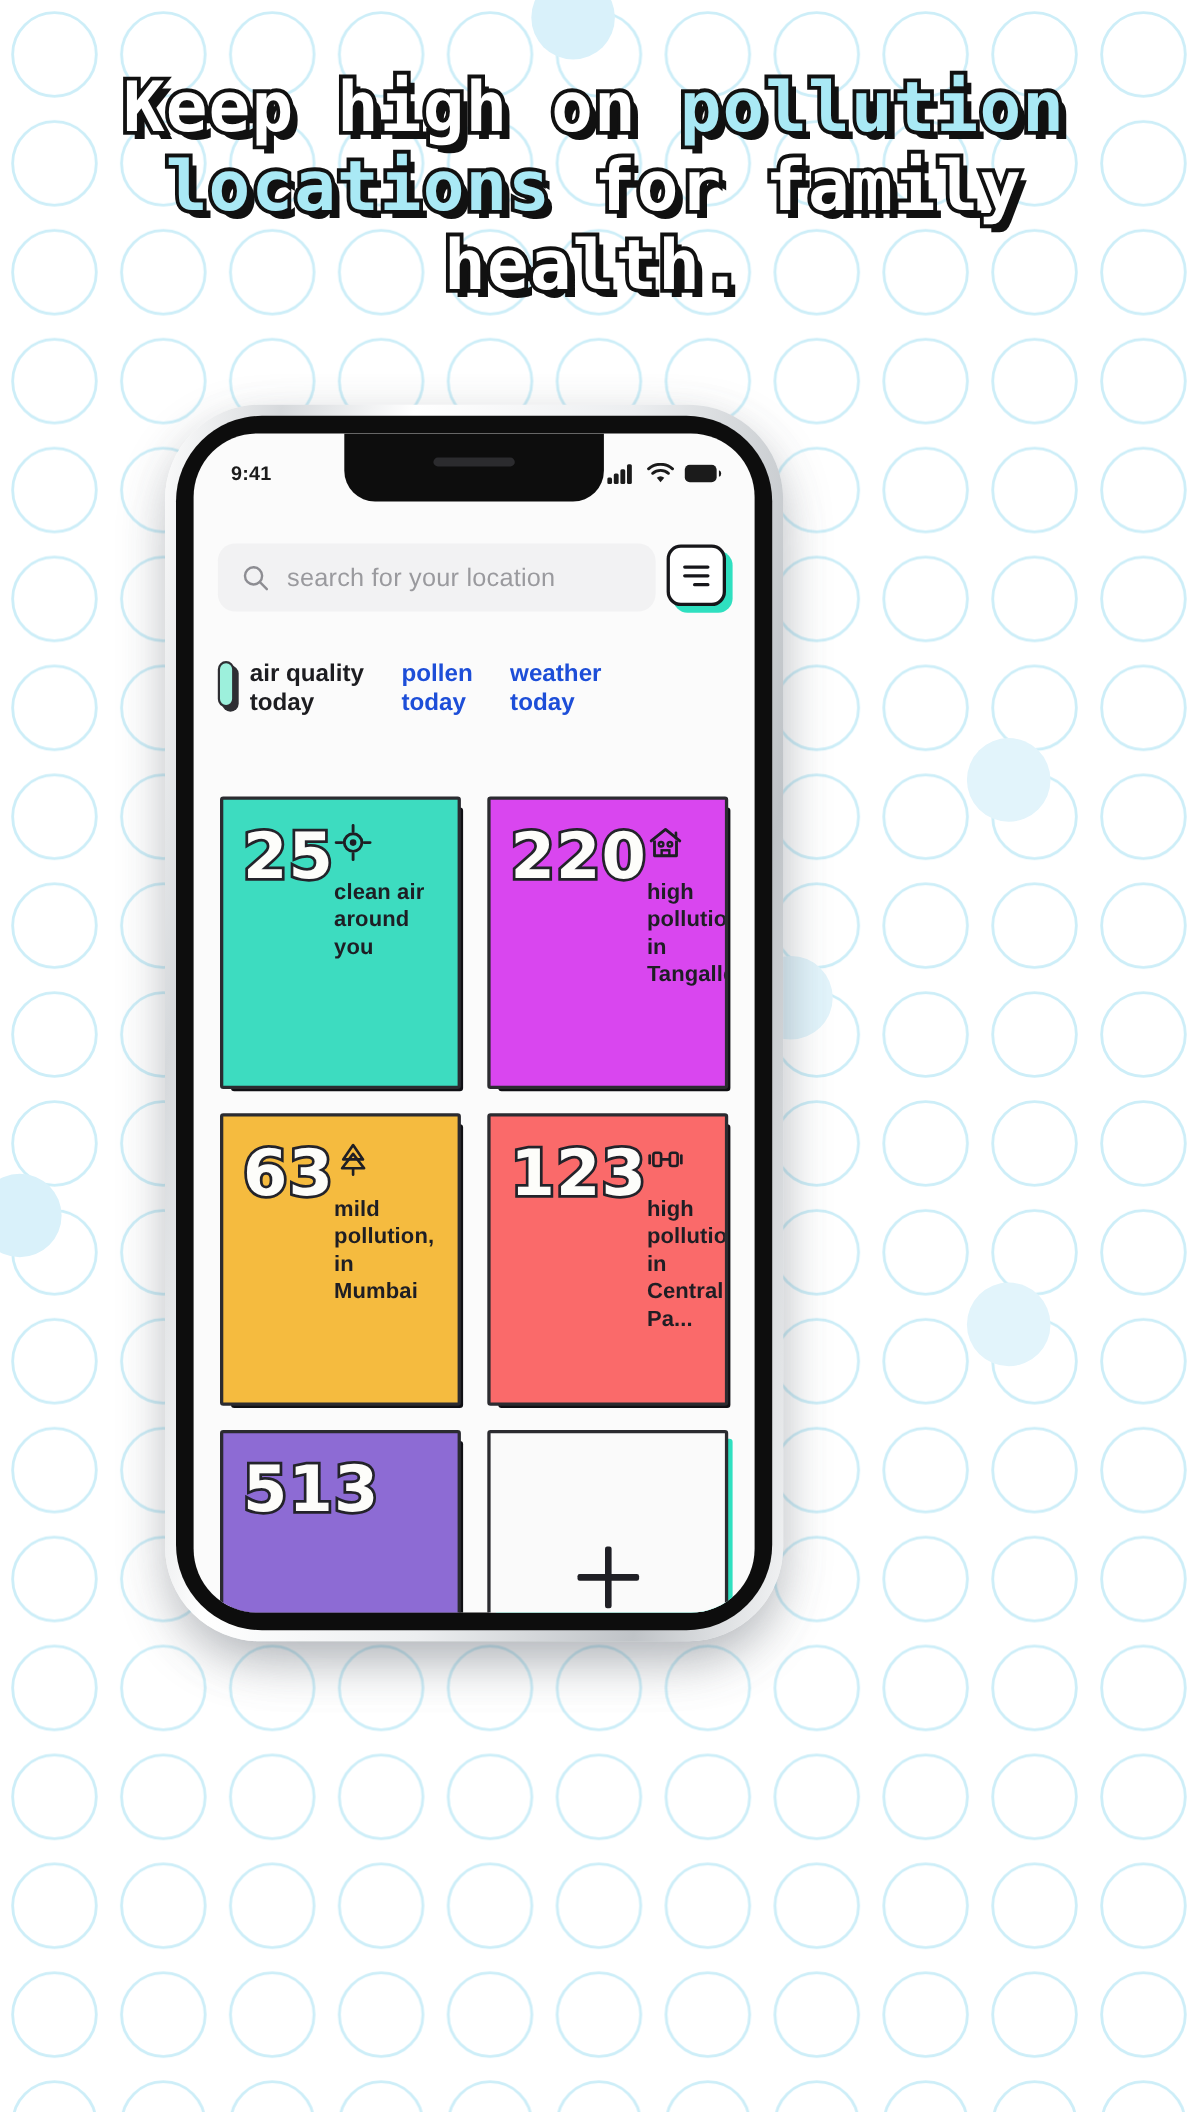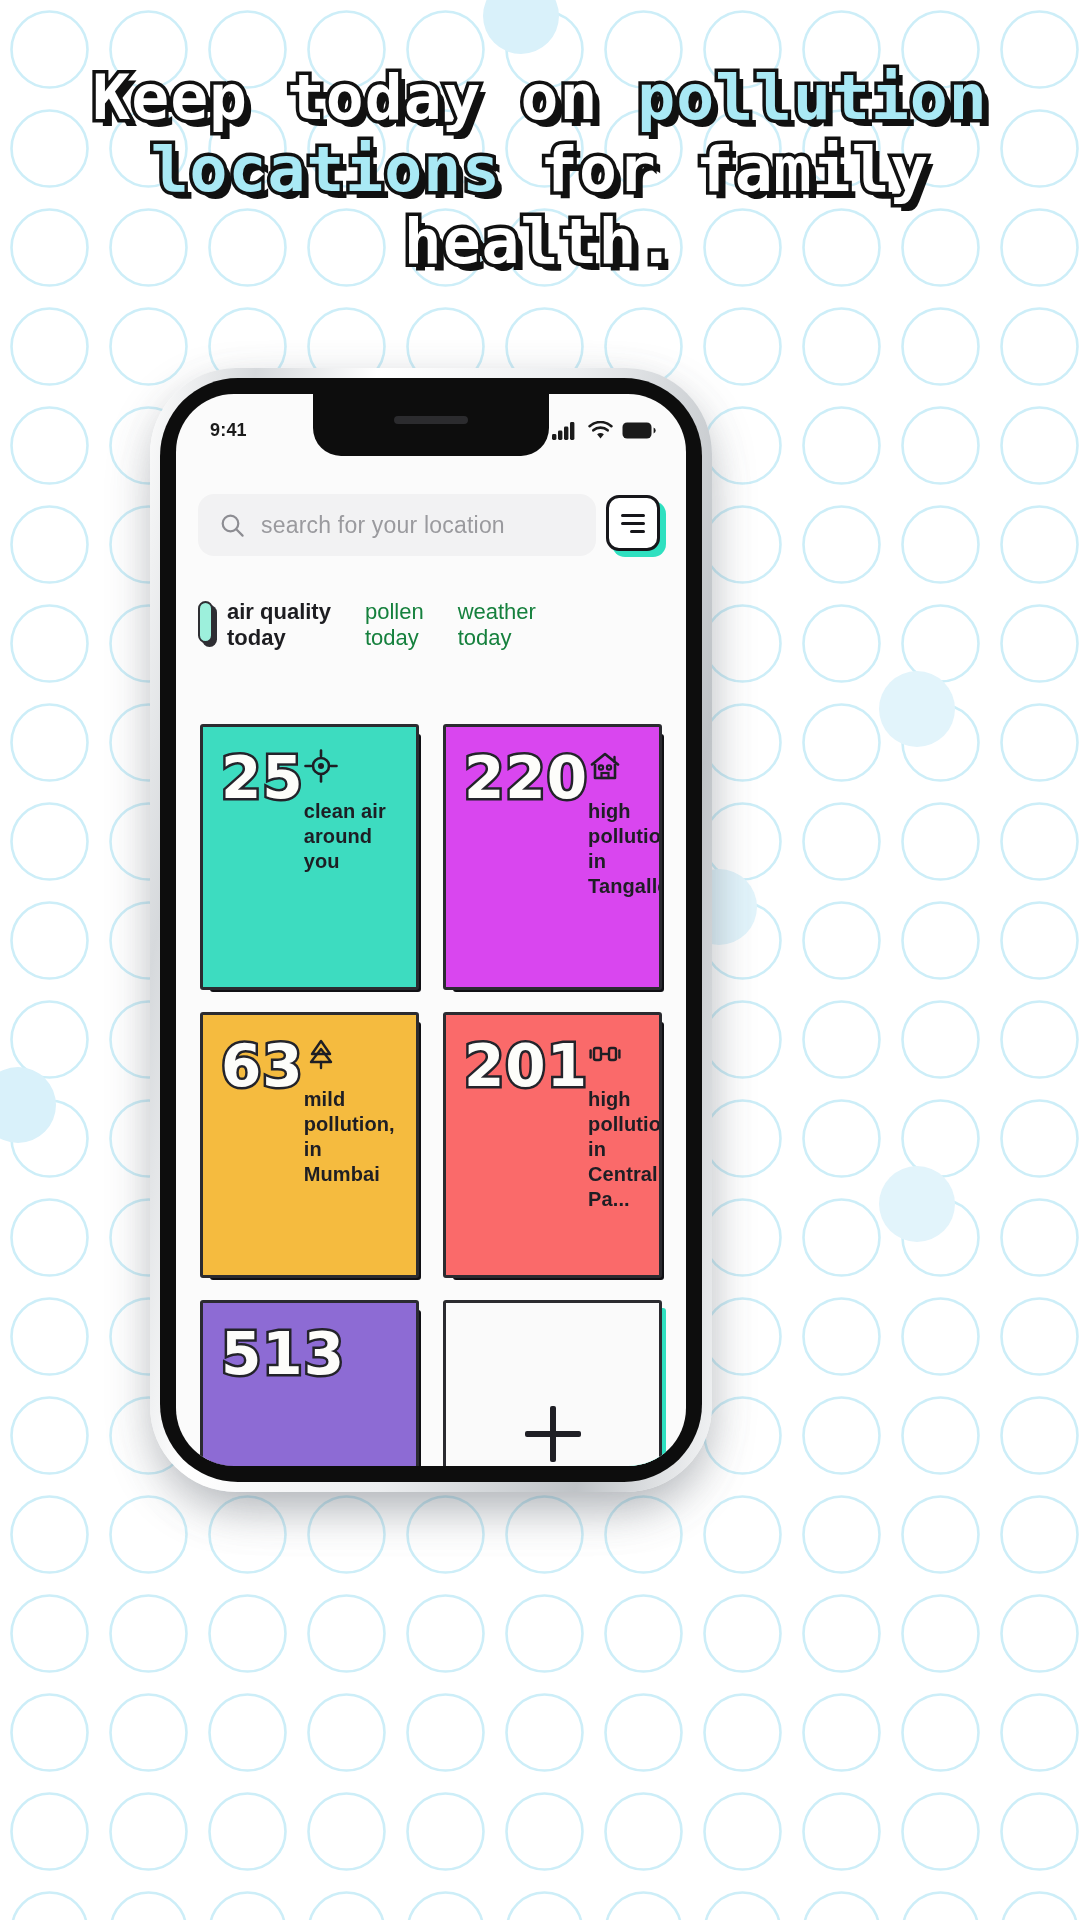--- a/index.html
+++ b/index.html
@@ -131,21 +131,21 @@
   .tab-pill-sh{
     position:absolute; left:4px; top:4px; width:15px; height:42px;
     border-radius:9px; background:#2e2e33;
   }
   .tab-pill{
     position:absolute; left:0; top:0; width:15px; height:42px;
     border-radius:9px; background:#9df0dc; border:2.5px solid #2e2e33;
   }
   .tab-label{
     font-family:"Liberation Sans", sans-serif;
-    font-size:22px; line-height:26px; color:#15803d; font-weight:normal;
+    font-size:22px; line-height:26px; color:#1d4ed8; font-weight:bold;
     white-space:pre-line;
   }
   .tab.active .tab-label{ color:#1d1d21; font-weight:bold; }
 
   
   .grid{
     position:absolute; top:330px; left:0; width:510px;
     display:grid; grid-template-columns:1fr 1fr;
     column-gap:24px; row-gap:22px;
     padding:0 24px; z-index:5;
@@ -203,21 +203,21 @@
   </defs>
   <rect x="-20" y="-20" width="1140" height="1980" fill="url(#circ)"></rect>
   <circle cx="521" cy="16" r="38" fill="#d9f1fa"></circle>
   <circle cx="917" cy="709" r="38" fill="#e2f4fb"></circle>
   <circle cx="719" cy="907" r="38" fill="#e2f4fb"></circle>
   <circle cx="18" cy="1105" r="38" fill="#d9f1fa"></circle>
   <circle cx="917" cy="1204" r="38" fill="#e2f4fb"></circle>
 </svg>
 
 <div class="headline-wrap">
-  <div class="headline"><span>Keep today on </span><span class="hl">pollution</span><br><span class="hl">locations</span><span> for family</span><br><span>health.</span></div>
+  <div class="headline"><span>Keep high on </span><span class="hl">pollution</span><br><span class="hl">locations</span><span> for family</span><br><span>health.</span></div>
 </div>
 
 <div class="phone">
   <div class="phone-shadow"></div>
   <div class="phone-metal"></div>
   <div class="phone-bezel"></div>
 
   <div class="phone-screen">
 
     <div class="notch">
@@ -337,21 +337,21 @@
             </svg>
             <div class="card-cap">mild pollution,
 in Mumbai</div>
           </div>
         </div>
       </div>
 
       <div class="card-slot">
         <div class="card-sh"></div>
         <div class="card" style="background:#fa6a6a">
-          <div class="card-num">201</div>
+          <div class="card-num">123</div>
           <div class="card-bottom">
             <svg class="card-icon" viewBox="0 0 34 34">
               <rect x="6" y="11" width="7" height="12" rx="2" fill="none" stroke="#1e1e24" stroke-width="2.4"></rect>
               <rect x="21" y="11" width="7" height="12" rx="2" fill="none" stroke="#1e1e24" stroke-width="2.4"></rect>
               <line x1="13" y1="17" x2="21" y2="17" stroke="#1e1e24" stroke-width="2.4"></line>
               <line x1="2.6" y1="13.5" x2="2.6" y2="20.5" stroke="#1e1e24" stroke-width="2.4" stroke-linecap="round"></line>
               <line x1="31.4" y1="13.5" x2="31.4" y2="20.5" stroke="#1e1e24" stroke-width="2.4" stroke-linecap="round"></line>
             </svg>
             <div class="card-cap">high pollution,
 in Central Pa...</div>

